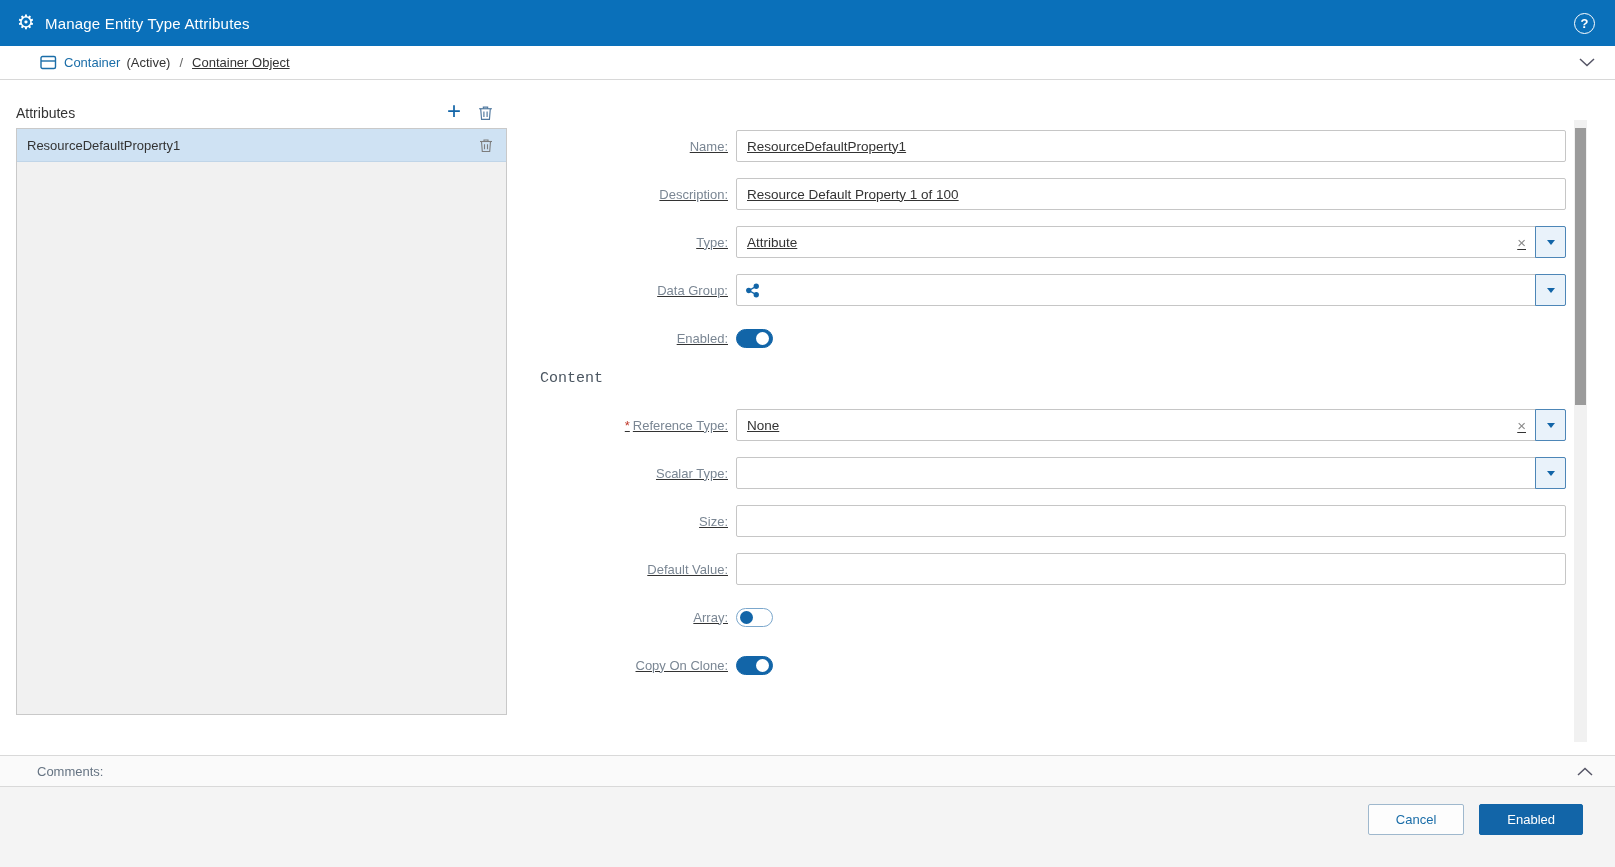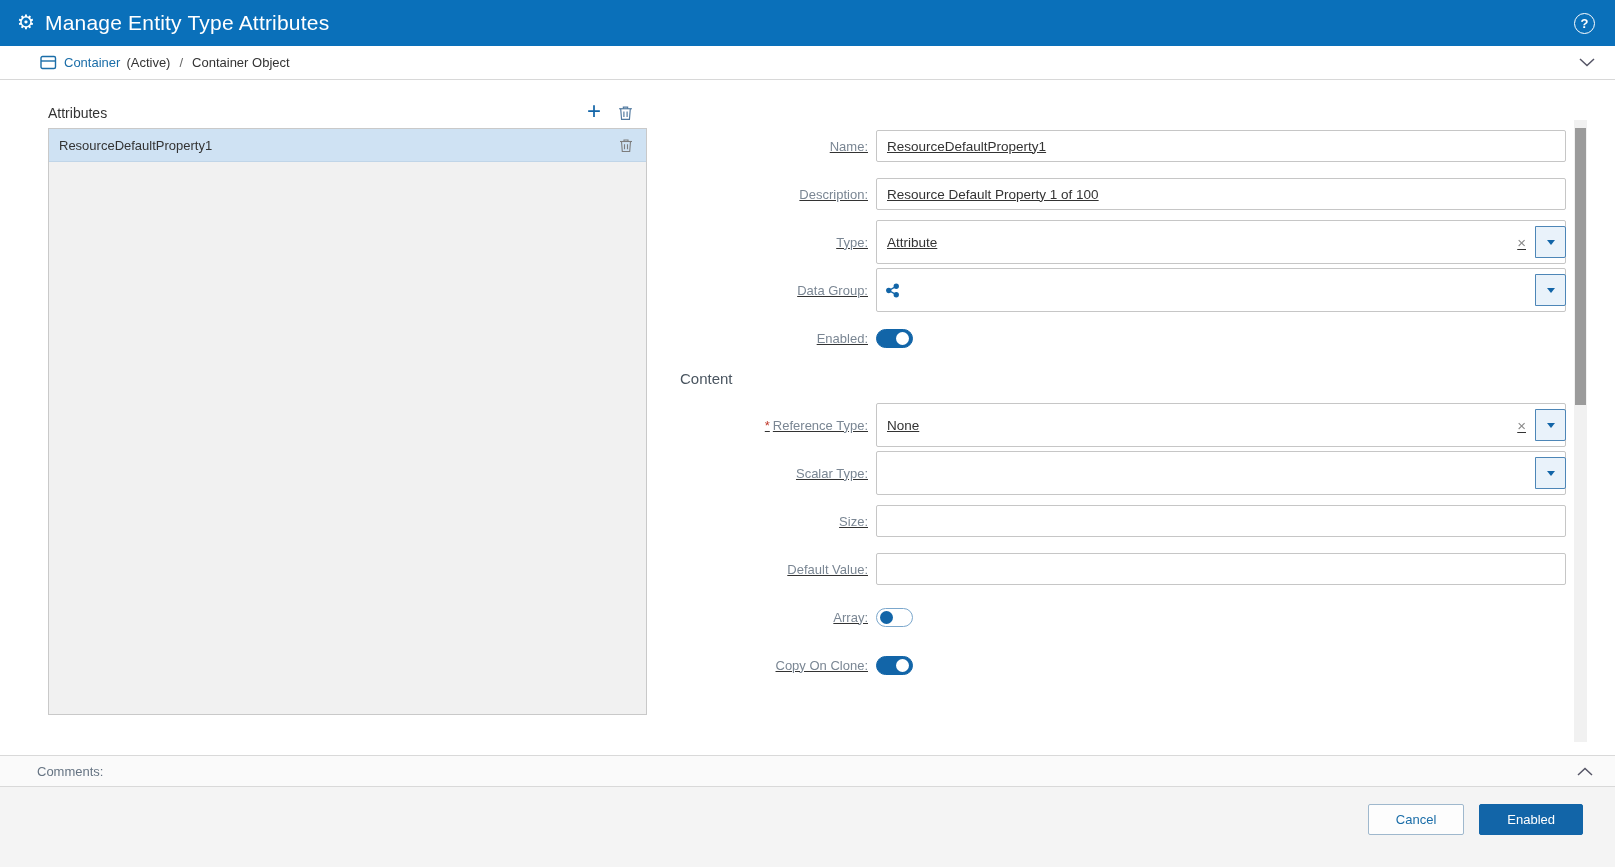--- a/index.html
+++ b/index.html
@@ -10,56 +10,56 @@
     --required:#c0392b;
   }
   *{box-sizing:border-box;margin:0;padding:0;}
   html,body{width:1615px;height:867px;overflow:hidden;}
   body{font-family:"Liberation Sans",sans-serif;background:#fff;color:#333;}
   .app{width:1615px;height:867px;display:flex;flex-direction:column;background:#fff;}
 
   
   .topbar{height:46px;background:var(--header-bg);display:flex;align-items:center;padding:0 20px 0 17px;flex:none;}
   .topbar .gear{color:#fff;font-size:20px;line-height:1;margin-top:-2px;}
-  .topbar-title{color:#fff;font-size:21px;margin-left:10px;font-weight:400;letter-spacing:.2px;}
+  .topbar-title{color:#fff;font-size:15px;margin-left:10px;font-weight:400;letter-spacing:.2px;}
   .help-circle{margin-left:auto;width:21px;height:21px;border:1.5px solid #fff;border-radius:50%;color:#fff;display:flex;align-items:center;justify-content:center;font-size:13px;font-weight:700;cursor:pointer;}
 
   
   .breadcrumb{height:34px;display:flex;align-items:center;padding:0 20px 0 40px;border-bottom:1px solid #d8d8d8;font-size:13px;color:#444;flex:none;background:#fff;}
   .crumb-icon{display:flex;align-items:center;margin-right:7px;}
   .crumb-link{color:var(--link);cursor:pointer;}
   .crumb-status{margin-left:6px;color:#333;}
   .crumb-sep{margin:0 9px;color:#666;}
-  .crumb-current{color:#333;}
+  .crumb-current{color:#333;text-decoration:underline;}
   .breadcrumb .chev{margin-left:auto;display:flex;align-items:center;cursor:pointer;}
 
   
   .main{height:675px;display:flex;position:relative;background:#fff;flex:none;}
 
-  .attr-panel{width:599px;margin-left:48px;flex:none;display:flex;flex-direction:column;}
+  .attr-panel{width:491px;margin-left:16px;flex:none;display:flex;flex-direction:column;}
   .attr-header{height:48px;display:flex;align-items:flex-end;padding-bottom:7px;}
   .attr-title{font-size:14px;color:#333;}
   .attr-add{margin-left:auto;margin-right:17px;color:var(--accent);font-size:24px;font-weight:300;line-height:20px;cursor:pointer;}
   .attr-header .trash{color:#51799f;cursor:pointer;margin-right:14px;display:flex;}
   .attr-list{height:587px;border:1px solid #c9c9c9;background:#f1f1f1;overflow:hidden;}
   .attr-row{height:33px;background:var(--selected-row);border-bottom:1px solid #c0d5e8;display:flex;align-items:center;padding:0 13px 0 10px;font-size:13px;color:#333;cursor:pointer;}
   .attr-row .trash{margin-left:auto;color:#7d7d7d;display:flex;cursor:pointer;}
 
   
   .form-panel{flex:1;margin-left:33px;padding:50px 49px 0 0;overflow:hidden;}
   .section-heading{font-size:15px;color:#4a5560;font-weight:400;margin:0 0 22px 0;}
-  .section-heading.content{margin-top:12px;}
+  .section-heading.content{margin-top:12px;font-family:Liberation Mono, monospace;}
   .form-row{display:flex;align-items:center;height:32px;margin-bottom:16px;text-decoration:underline;}
   .form-label{width:196px;flex:none;text-align:right;padding-right:8px;color:#7a8693;font-size:13px;}
   .req{color:var(--required);margin-right:3px;}
   .ctrl{flex:1;display:flex;align-items:center;}
 
   input.text-input{flex:1;height:32px;border:1px solid #c6c6c6;border-radius:2px;padding:0 10px;font-family:"Liberation Sans",sans-serif;font-size:13.5px;color:#333;background:#fff;outline:none;}
 
-  .combo{flex:1;height:44px;display:flex;align-items:center;border:1px solid #c6c6c6;border-radius:2px;background:#fff;position:relative;}
+  .combo{flex:1;height:32px;display:flex;align-items:center;border:1px solid #c6c6c6;border-radius:2px;background:#fff;position:relative;}
   .combo input{flex:1;height:100%;border:none;outline:none;padding:0 10px;font-family:"Liberation Sans",sans-serif;font-size:13.5px;color:#333;background:transparent;}
   .combo .lead-icon{display:flex;align-items:center;padding-left:8px;}
   .combo .clear-x{color:#8a8a8a;font-size:15px;padding:0 9px;cursor:pointer;line-height:1;}
   .dd-btn{width:31px;height:32px;margin:-1px -1px -1px 0;flex:none;background:#e9f2fa;border:1px solid #4d86b7;border-radius:0 2px 2px 0;display:flex;align-items:center;justify-content:center;cursor:pointer;}
   .caret-down{width:0;height:0;border-left:4px solid transparent;border-right:4px solid transparent;border-top:5px solid var(--accent);}
 
   .toggle{width:37px;height:19px;border-radius:10px;background:#fff;border:1px solid #7ba7cc;position:relative;cursor:pointer;flex:none;}
   .toggle .knob{position:absolute;top:2px;left:3px;width:13px;height:13px;border-radius:50%;background:var(--accent);}
   .toggle.on{background:var(--accent);border-color:var(--accent);}
   .toggle.on .knob{left:auto;right:3px;background:#fff;}

